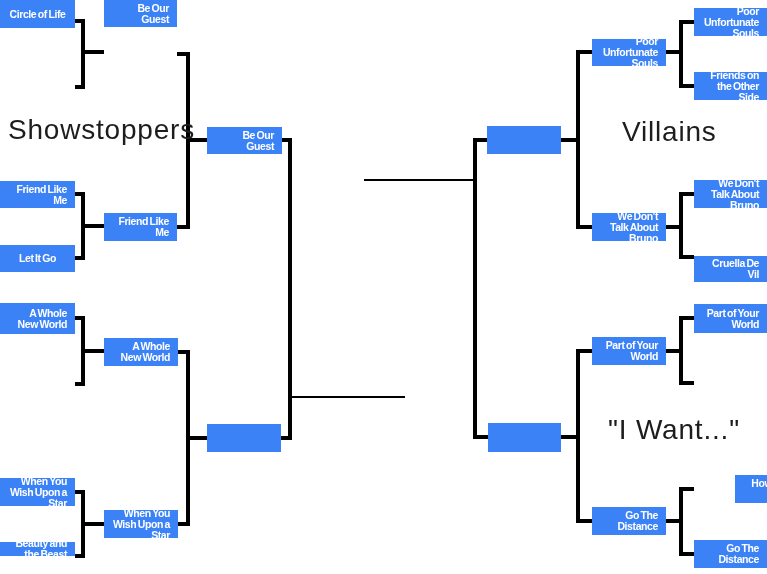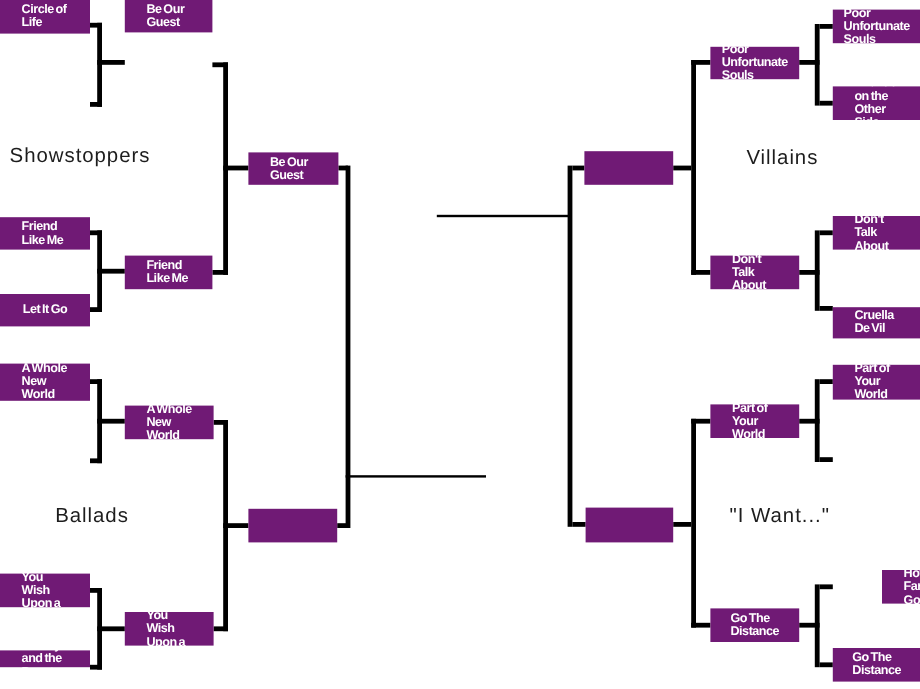--- a/index.html
+++ b/index.html
@@ -5,28 +5,28 @@
   html,body{margin:0;padding:0;background:#ffffff;}
   #stage{
     position:relative;width:767px;height:574px;background:#ffffff;
     font-family:"Liberation Sans",sans-serif;overflow:hidden;
   }
   
   .ln{position:absolute;background:#000000;z-index:1;}
   .thin{height:2px;}
   
   .sbox{
-    position:absolute;z-index:2;background:#701a75;color:#ffffff;
-    display:flex;align-items:center;justify-content:center;text-align:left;
+    position:absolute;z-index:2;background:#3b82f6;color:#ffffff;
+    display:flex;align-items:center;justify-content:center;text-align:right;
     font-weight:bold;font-size:10.5px;line-height:11px;
-    letter-spacing:-0.4px;word-spacing:-1px;padding:1px 18px;box-sizing:border-box;
+    letter-spacing:-0.4px;word-spacing:-1px;padding:1px 8px;box-sizing:border-box;
   }
   
   .rtitle{
-    position:absolute;z-index:2;color:#1d1d1d;font-size:17px;line-height:32px;
+    position:absolute;z-index:2;color:#1d1d1d;font-size:28px;line-height:32px;
     font-weight:400;letter-spacing:0.8px;white-space:nowrap;
   }
   
   #b-lt-m1a{left:0;top:8;width:75px;height:27px;}
   #b-lt-m1b{left:0;top:73;width:75px;height:28px;}
   #b-lt-m1w{left:104px;top:41;width:73px;height:27px;}
   #b-lt-m2a{left:0;top:181px;width:75px;height:27px;}
   #b-lt-m2b{left:0;top:245px;width:75px;height:27px;}
   #b-lt-m2w{left:104px;top:213px;width:73px;height:28px;}
   #b-l-w1{left:207px;top:127px;width:75px;height:27px;}
@@ -70,21 +70,20 @@
   <div class="sbox" id="b-lt-m2w">Friend Like Me</div>
   <div class="sbox" id="b-l-w1">Be Our Guest</div>
   <div class="rtitle" id="t-showstoppers">Showstoppers</div>
 
   <div class="sbox" id="b-lb-m1a">A Whole New World</div>
   <div class="sbox" id="b-lb-m1w">A Whole New World</div>
   <div class="sbox" id="b-lb-m2a">When You Wish Upon a Star</div>
   <div class="sbox" id="b-lb-m2b">Beauty and the Beast</div>
   <div class="sbox" id="b-lb-m2w">When You Wish Upon a Star</div>
   <div class="sbox" id="b-l-w2"></div>
-  <div class="rtitle" id="t-ballads">Ballads</div>
 
   <div class="sbox" id="b-rt-m1a">Poor Unfortunate Souls</div>
   <div class="sbox" id="b-rt-m1b">Friends on the Other Side</div>
   <div class="sbox" id="b-rt-m1w">Poor Unfortunate Souls</div>
   <div class="sbox" id="b-rt-m2a">We Don't Talk About Bruno</div>
   <div class="sbox" id="b-rt-m2b">Cruella De Vil</div>
   <div class="sbox" id="b-rt-m2w">We Don't Talk About Bruno</div>
   <div class="sbox" id="b-r-w1"></div>
   <div class="rtitle" id="t-villains">Villains</div>
 

